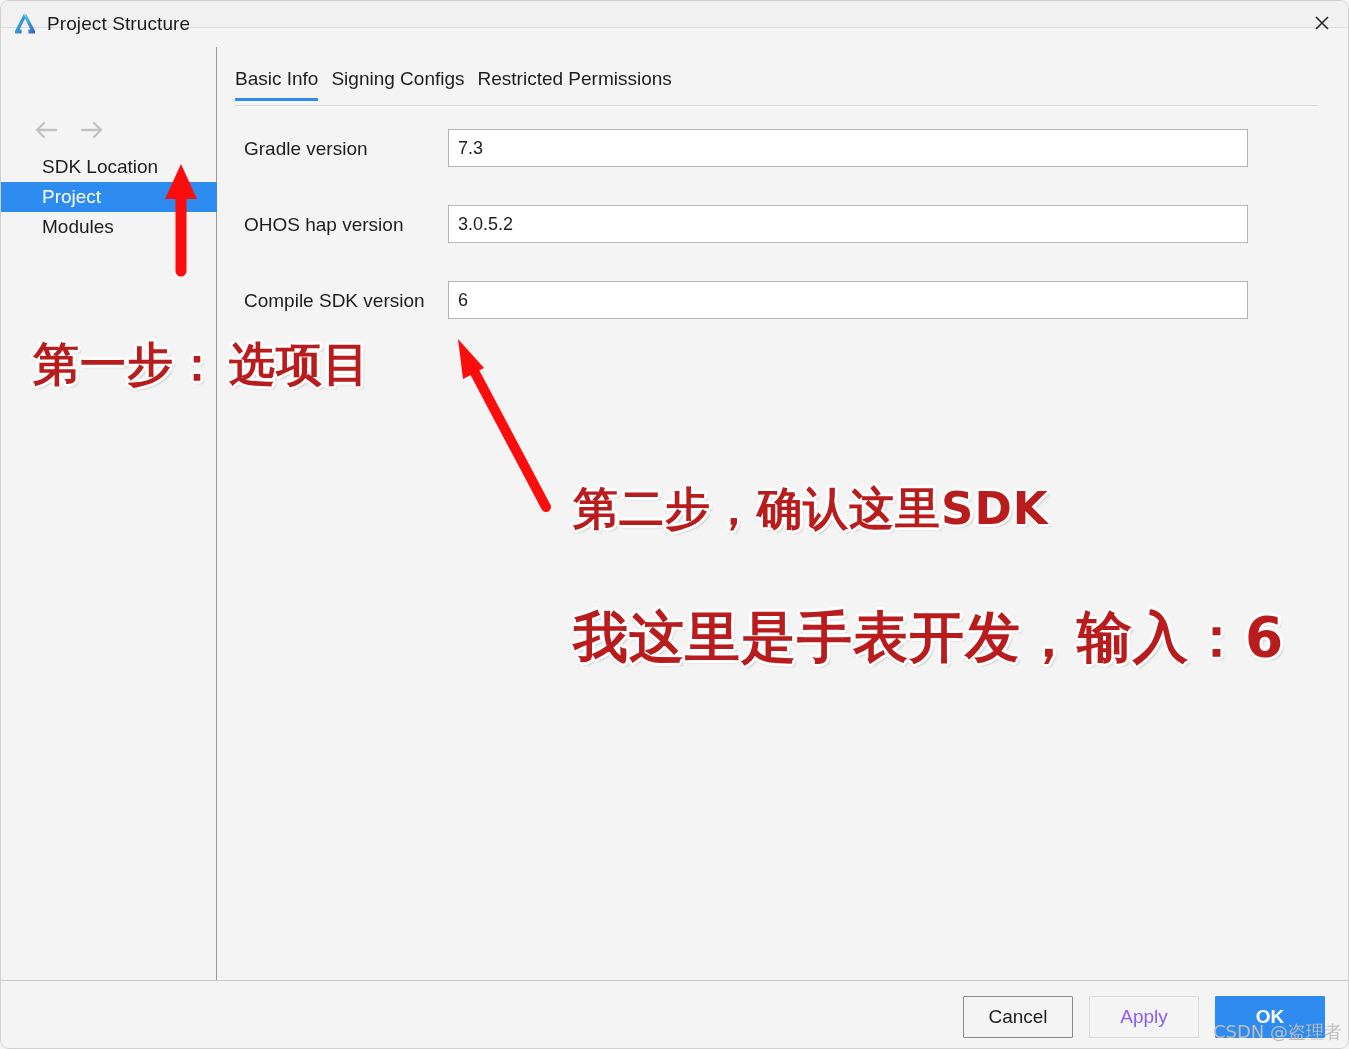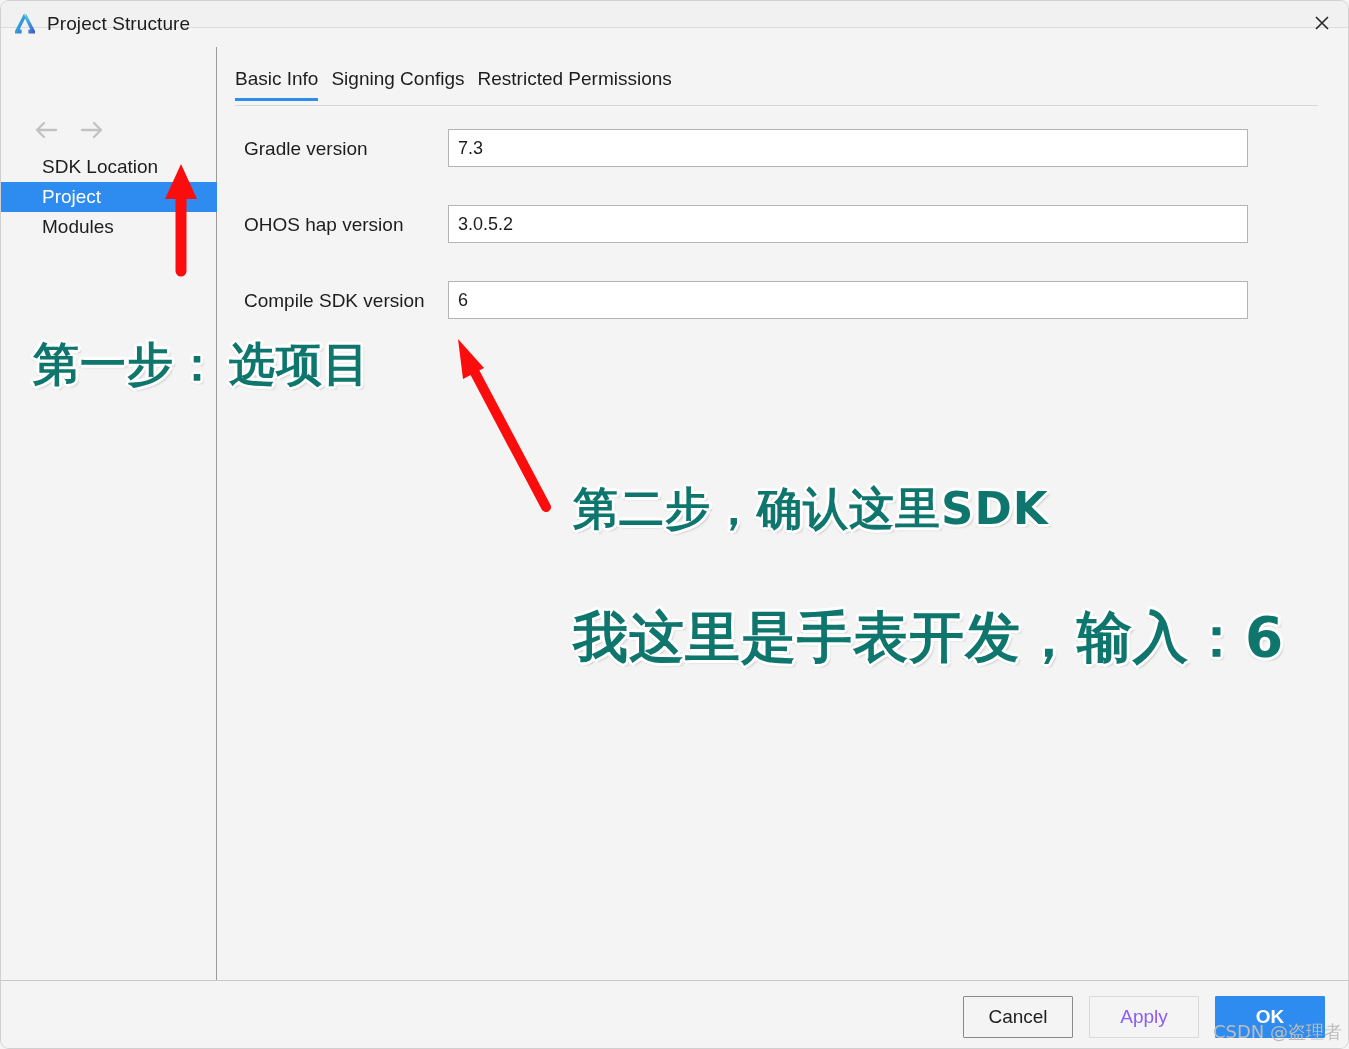--- a/index.html
+++ b/index.html
@@ -249,21 +249,21 @@
 
   
   .anno-layer {
     position: absolute;
     left: 0; top: 0;
     width: 1349px; height: 1049px;
     pointer-events: none;
   }
   .anno-text {
     position: absolute;
-    color: #0f766e;
+    color: #b91c1c;
     font-family: "DejaVu Sans", sans-serif;
     font-weight: bold;
     white-space: nowrap;
     text-shadow:
       -2px -2px 0 #ffffff,  2px -2px 0 #ffffff,
       -2px  2px 0 #ffffff,  2px  2px 0 #ffffff,
       -3px  0   0 #ffffff,  3px  0   0 #ffffff,
        0   -3px 0 #ffffff,  0    3px 0 #ffffff,
       -2px  3px 1px #dddddd, 3px 3px 2px #cfcfcf;
   }

